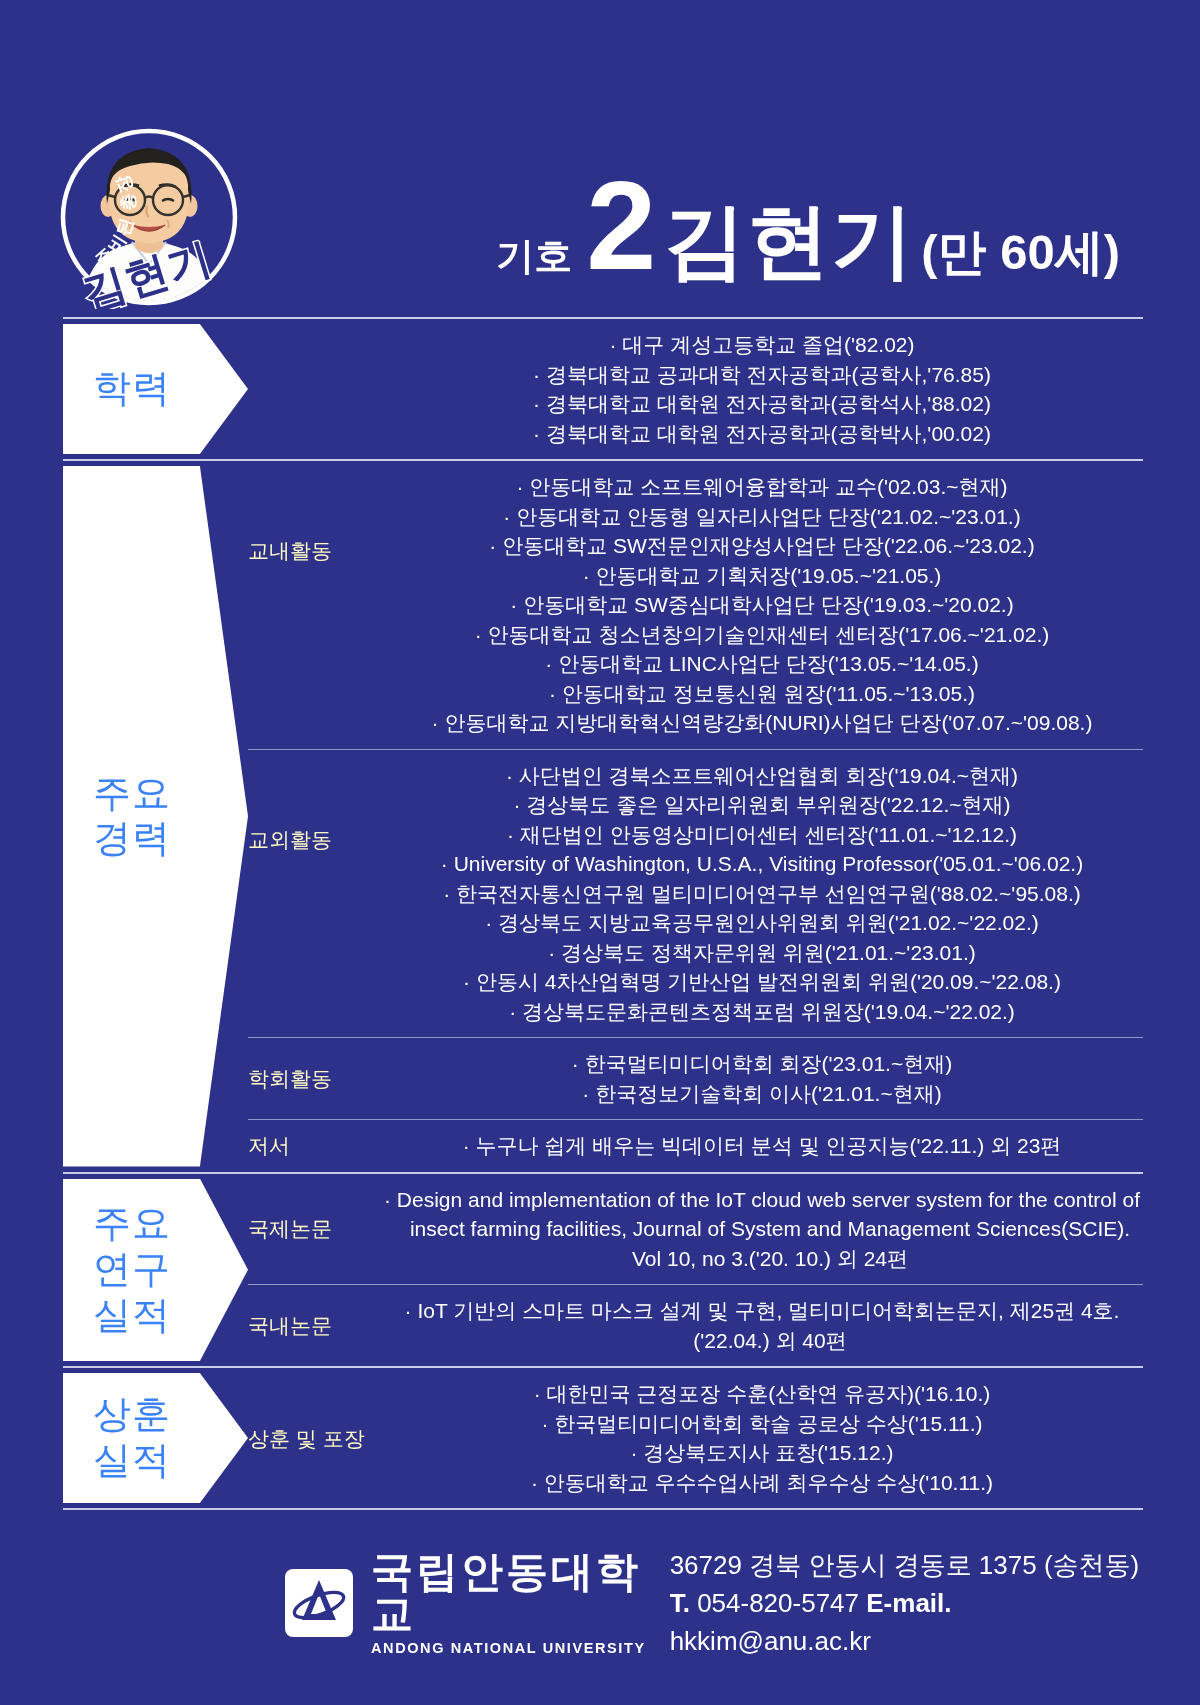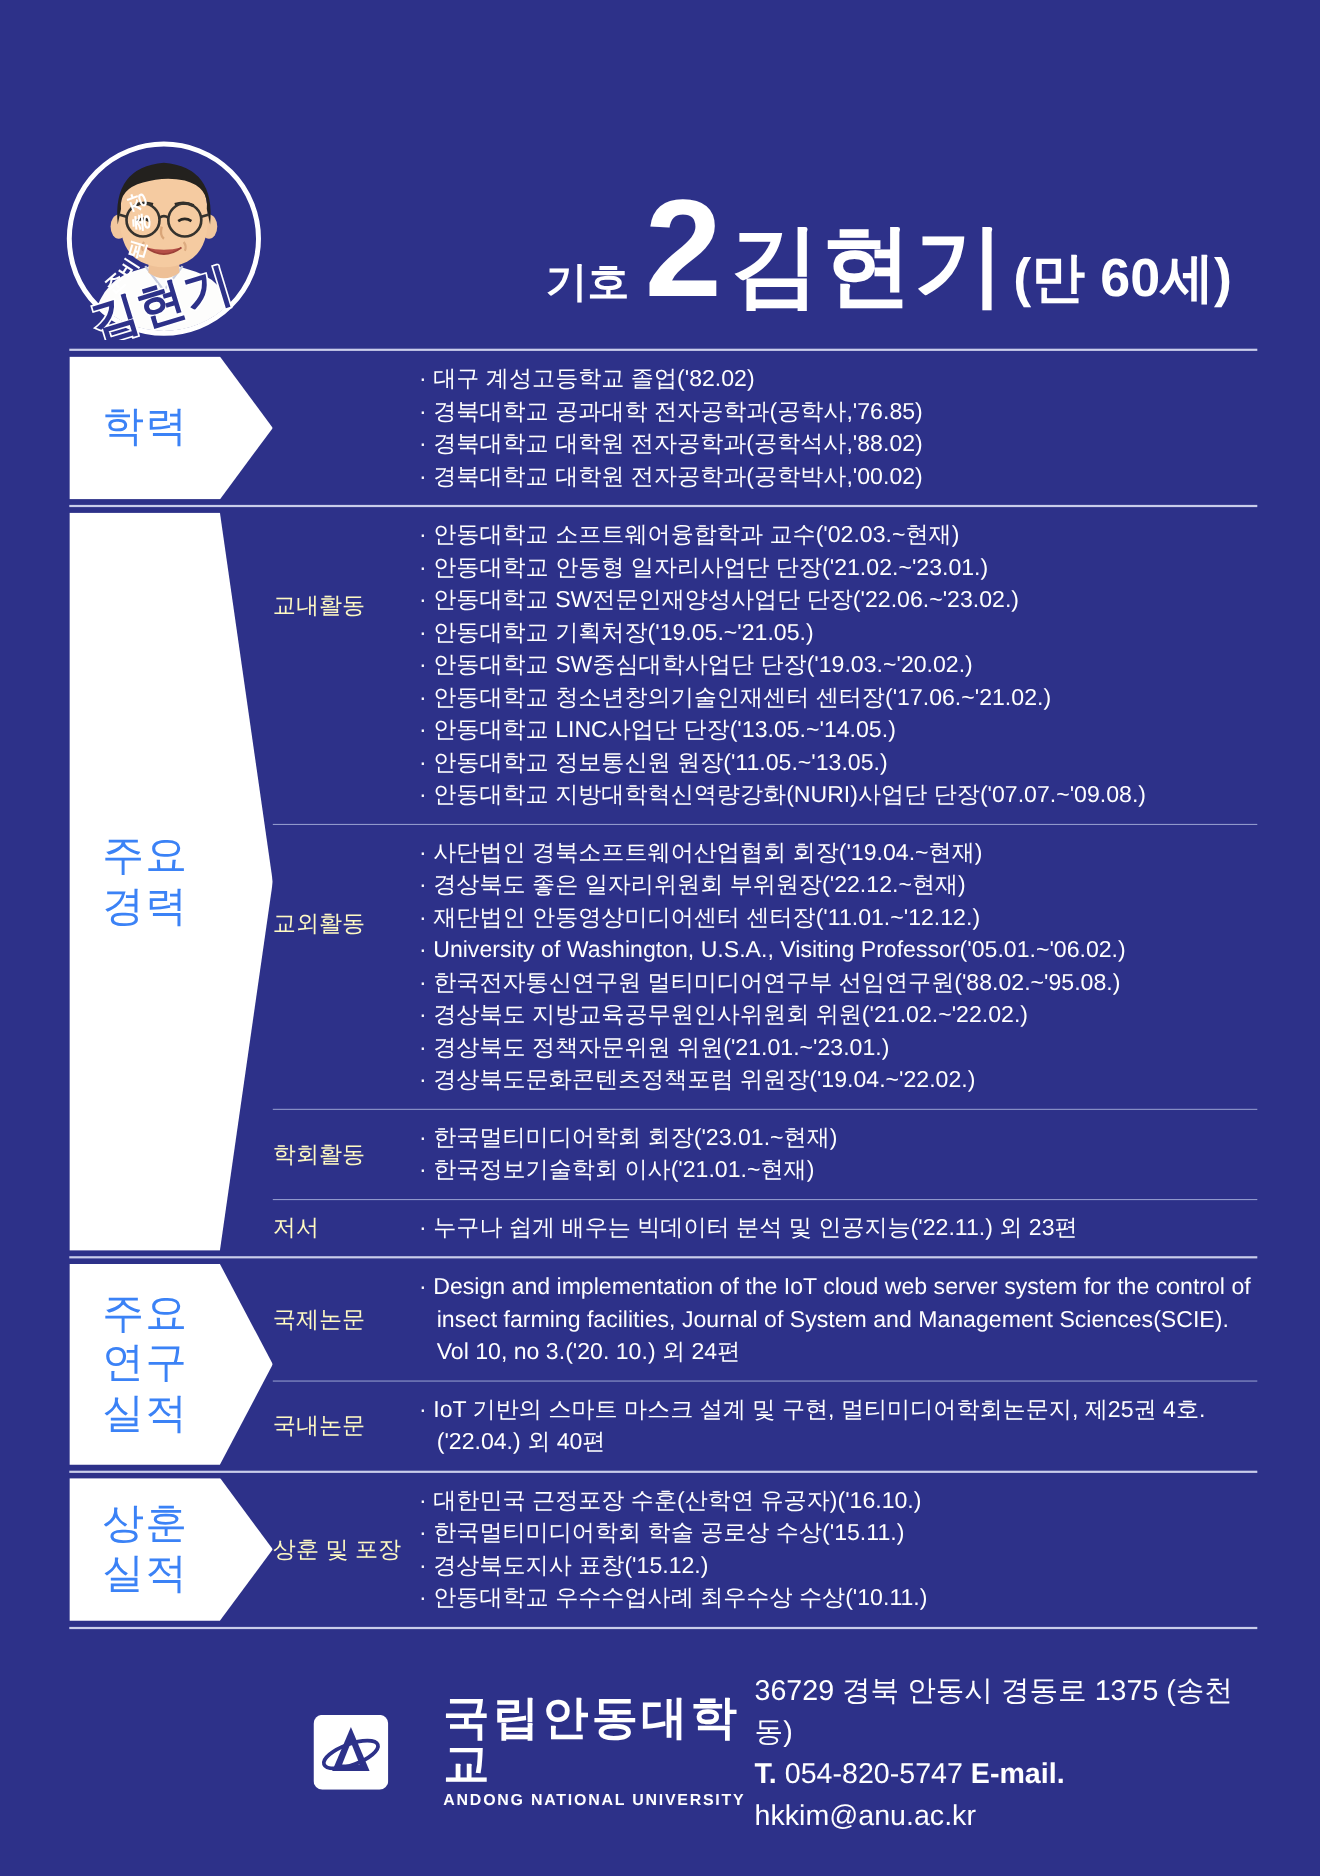--- a/index.html
+++ b/index.html
@@ -40,30 +40,30 @@
   .row + .row{border-top:1px solid #9098cb;}
   .row.tall{align-items:flex-start;}
   .row.tall .sublabel{padding-top:64px;}
   .sublabel{
     flex:0 0 133px;box-sizing:border-box;padding-right:14px;
     font-size:21px;line-height:29px;color:#fef9c3;
   }
   .items{list-style:none;margin:0;padding:0;flex:1;min-width:0;}
   .items li{
     font-size:21px;line-height:29.5px;
-    padding-left:16px;text-indent:-16px;
+    padding-left:16px;text-indent:-16px;text-align:center;
   }
   .items li::before{content:"· ";}
 
   
   .footer{
     display:flex;align-items:center;justify-content:space-between;
     margin:36px 60px 0 285px;
   }
-  .logo-row{display:flex;align-items:center;gap:32px;}
+  .logo-row{display:flex;align-items:center;}
   .logo-box{width:68px;height:68px;margin-right:18px;flex:none;}
   .uni-kr{font-size:42px;font-weight:800;letter-spacing:3px;line-height:1;}
   .uni-en{font-size:14.5px;font-weight:700;letter-spacing:1.6px;margin-top:5px;}
   .contact{font-size:26px;line-height:38px;}
   .contact b{font-weight:800;}
 </style>
 </head>
 <body>
 
 <div class="poster">
@@ -158,20 +158,21 @@
         <div class="row tall">
           <div class="sublabel">교외활동</div>
           <ul class="items">
             <li>사단법인 경북소프트웨어산업협회 회장('19.04.~현재)</li>
             <li>경상북도 좋은 일자리위원회 부위원장('22.12.~현재)</li>
             <li>재단법인 안동영상미디어센터 센터장('11.01.~'12.12.)</li>
             <li>University of Washington, U.S.A., Visiting Professor('05.01.~'06.02.)</li>
             <li>한국전자통신연구원 멀티미디어연구부 선임연구원('88.02.~'95.08.)</li>
             <li>경상북도 지방교육공무원인사위원회 위원('21.02.~'22.02.)</li>
             <li>경상북도 정책자문위원 위원('21.01.~'23.01.)</li>
+            <li>안동시 4차산업혁명 기반산업 발전위원회 위원('20.09.~'22.08.)</li>
             <li>경상북도문화콘텐츠정책포럼 위원장('19.04.~'22.02.)</li>
           </ul>
         </div>
         <div class="row">
           <div class="sublabel">학회활동</div>
           <ul class="items">
             <li>한국멀티미디어학회 회장('23.01.~현재)</li>
             <li>한국정보기술학회 이사('21.01.~현재)</li>
           </ul>
         </div>

